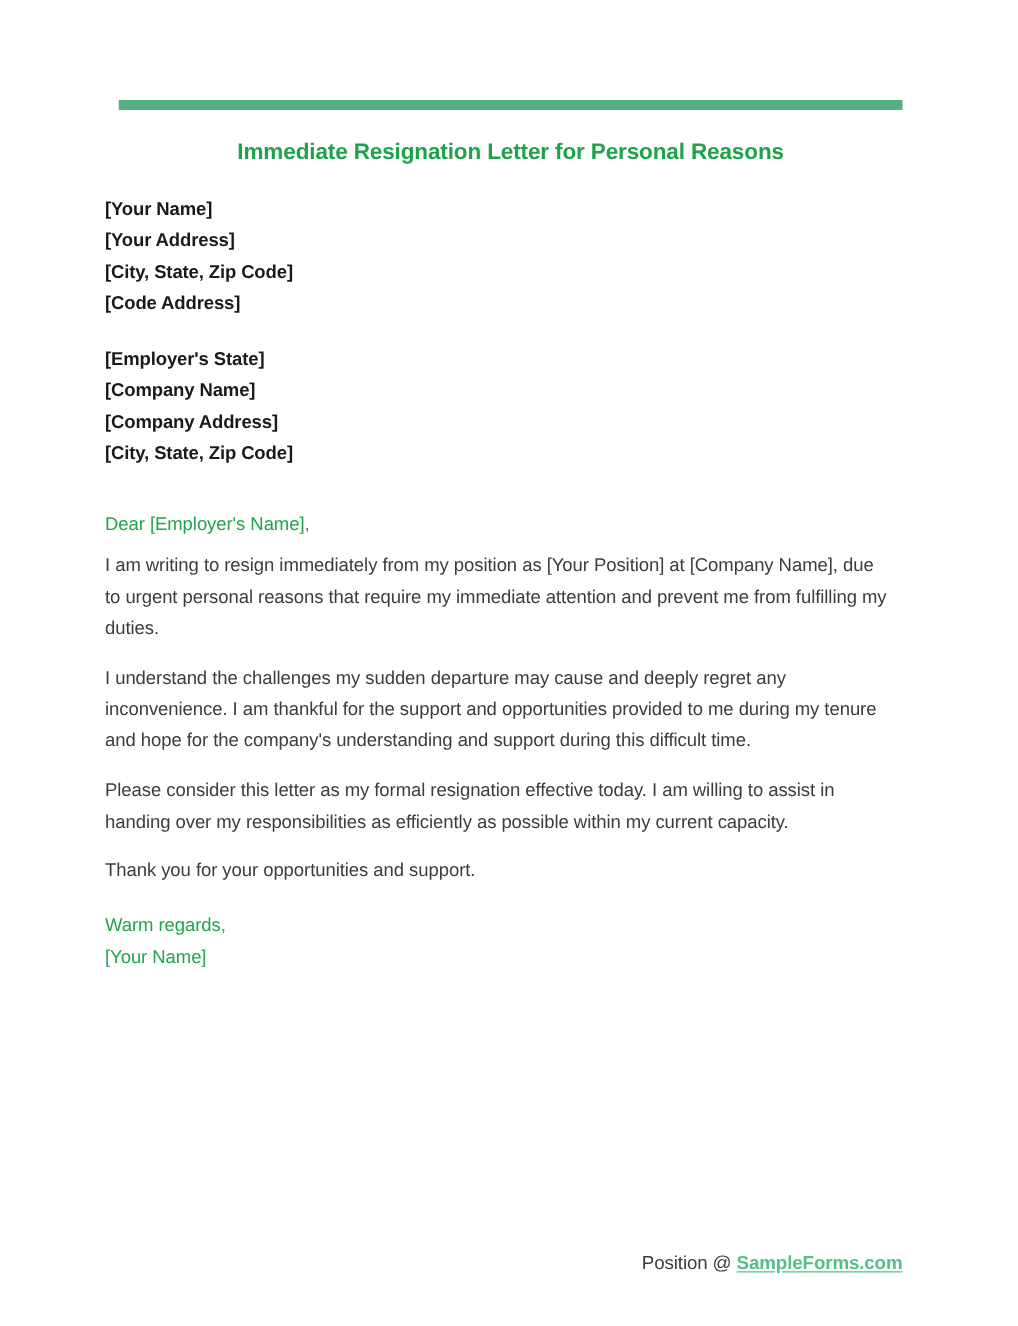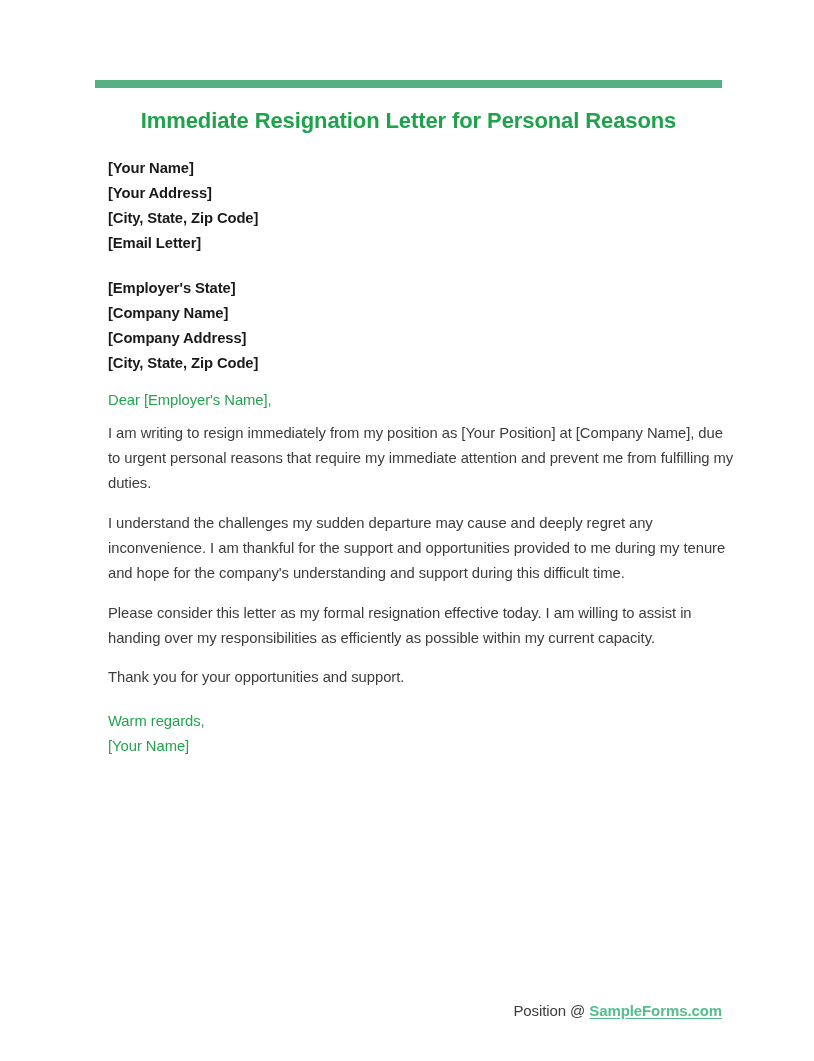--- a/index.html
+++ b/index.html
@@ -34,32 +34,32 @@
     background: #55b183;
   }
 
   
   .doc-title {
     position: absolute;
     left: 95px;
     top: 106px;
     width: 627px;
     text-align: center;
-    font-size: 22px;
+    font-size: 18px;
     font-weight: bold;
     color: #1fa24c;
     letter-spacing: -0.1px;
     line-height: 30px;
     white-space: nowrap;
   }
 
   
   .letter-body {
     position: absolute;
-    left: 108px;
+    left: 84px;
     top: 156px;
     width: 627px;
   }
 
   .addr-block {
     font-size: 14.8px;
     font-weight: bold;
     color: #1a1a1a;
     line-height: 25px;
     letter-spacing: -0.1px;
@@ -70,21 +70,21 @@
   }
   .block-gap {
     height: 20px;
   }
 
   .salutation {
     font-size: 14.8px;
     color: #22a44e;
     line-height: 25px;
     letter-spacing: -0.05px;
-    margin-top: 12px;
+    margin-top: 32px;
   }
 
   .para {
     font-size: 14.8px;
     color: #3c3c3c;
     line-height: 25px;
     letter-spacing: -0.05px;
     margin-top: 8px;
     text-align: left;
   }
@@ -128,21 +128,21 @@
   <div class="accent-bar"></div>
 
   <div class="doc-title">Immediate Resignation Letter for Personal Reasons</div>
 
   <div class="letter-body">
 
     <div class="addr-block">
       <span class="addr-line">[Your Name]</span>
       <span class="addr-line">[Your Address]</span>
       <span class="addr-line">[City, State, Zip Code]</span>
-      <span class="addr-line">[Email Letter]</span>
+      <span class="addr-line">[Code Address]</span>
     </div>
 
     <div class="block-gap"></div>
 
     <div class="addr-block">
       <span class="addr-line">[Employer's State]</span>
       <span class="addr-line">[Company Name]</span>
       <span class="addr-line">[Company Address]</span>
       <span class="addr-line">[City, State, Zip Code]</span>
     </div>

